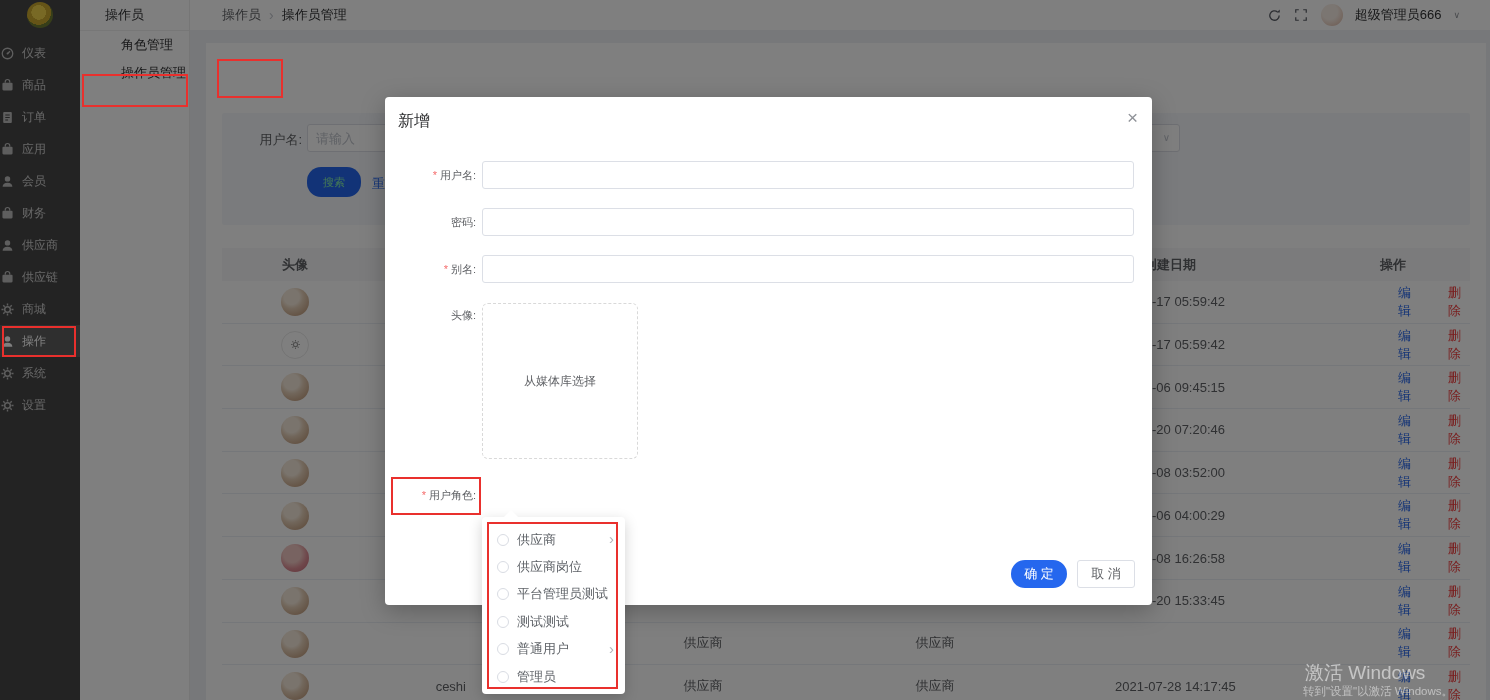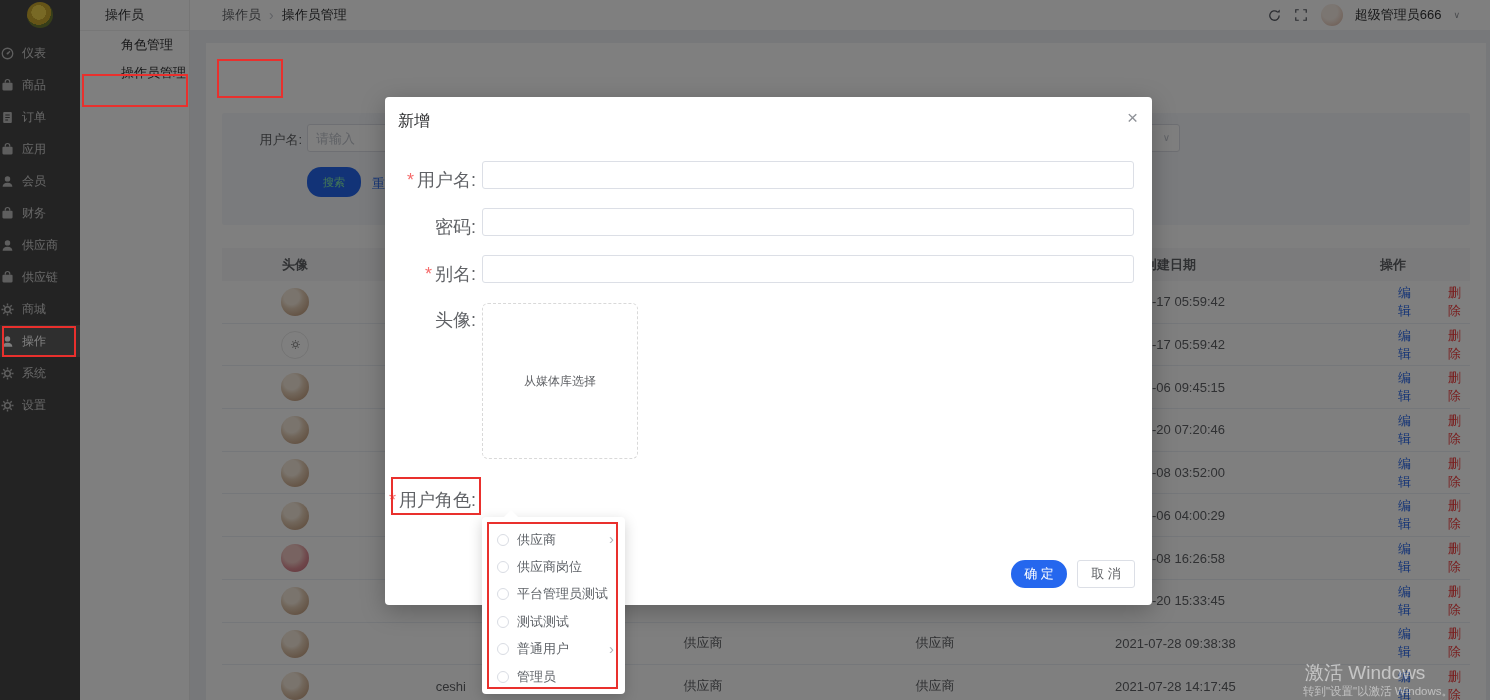--- a/index.html
+++ b/index.html
@@ -76,21 +76,21 @@
   .cell-ops{left:1144px;gap:28px;margin-left:32px;}
   .op-edit{color:#2d6bed;cursor:pointer;}
   .op-del{color:var(--danger,#f23c3c);cursor:pointer;}
   
   .overlay{position:absolute;left:0;top:0;width:1490px;height:700px;background:rgba(0,0,0,0.5);z-index:10;}
   
   .modal{position:absolute;left:385px;top:97px;width:767px;height:508px;background:#fff;border-radius:4px;
     box-shadow:0 6px 24px rgba(0,0,0,.25);z-index:20;}
   .m-title{position:absolute;left:13px;top:14px;font-size:16px;color:#303133;}
   .m-close{position:absolute;right:14px;top:11px;font-size:19px;color:#909399;cursor:pointer;line-height:1;}
-  .m-label{position:absolute;left:0;width:91px;text-align:right;font-size:18px;color:#606266;}
+  .m-label{position:absolute;left:0;width:91px;text-align:right;font-size:11px;color:#606266;}
   .req{color:#f56c6c;margin-right:3px;}
   .m-input{position:absolute;left:97px;width:652px;height:28px;box-sizing:border-box;
     border:1px solid #dcdfe6;border-radius:3px;padding:0 8px;font-size:13px;font-family:inherit;color:#606266;}
   .avatar-box{position:absolute;left:97px;top:206px;width:156px;height:156px;box-sizing:border-box;
     border:1px dashed #d9d9d9;border-radius:6px;display:flex;align-items:center;justify-content:center;
     font-size:12px;color:#606266;cursor:pointer;background:#fff;}
   .role-select{position:absolute;left:97px;top:385px;width:171px;height:27px;box-sizing:border-box;
     border:1px solid #3a62e0;border-radius:3px;background:#fff;cursor:pointer;}
   .rs-ph{position:absolute;left:8px;top:6px;font-size:13px;color:#c0c4cc;border-left:1px solid #8a8f99;padding-left:1px;}
   .rs-caret{position:absolute;right:9px;top:7px;font-size:10px;color:#c0c4cc;}
@@ -377,21 +377,20 @@
           <div class="cell cell-date-frag">-20 15:33:45</div>
           <div class="cell cell-ops">
             <span class="op-edit">编辑</span>
             <span class="op-del">删除</span>
           </div>
         </div>
         <div class="trow" style="top: 341.6px;">
           <div class="row-avatar av-dog"></div>
           <div class="cell cell-c3">供应商</div>
           <div class="cell cell-c4">供应商</div>
-          <div class="cell cell-date-full">2021-07-28 09:38:38</div>
           <div class="cell cell-ops">
             <span class="op-edit">编辑</span>
             <span class="op-del">删除</span>
           </div>
         </div>
         <div class="trow" style="top: 384.3px;">
           <div class="row-avatar av-dog"></div>
           <div class="cell cell-user">ceshi</div>
           <div class="cell cell-c3">供应商</div>
           <div class="cell cell-c4">供应商</div>

